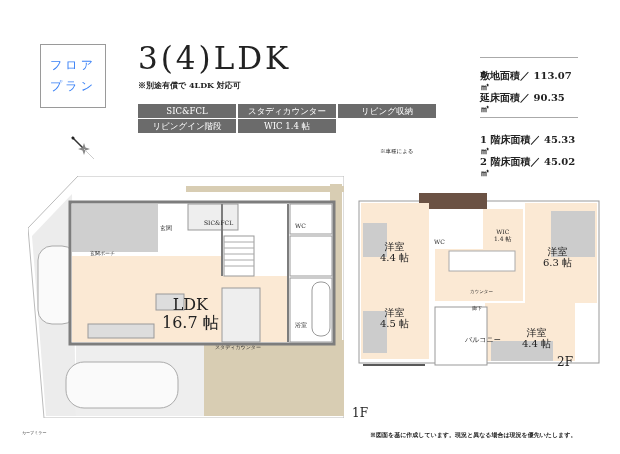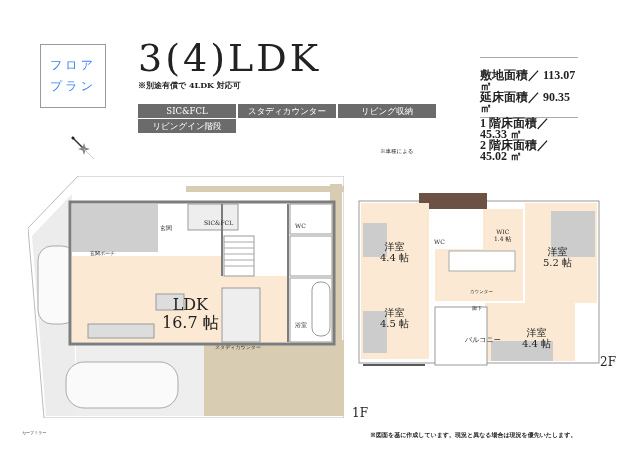--- a/index.html
+++ b/index.html
@@ -1,27 +1,27 @@
 <!DOCTYPE html>
 <html><head>
 <meta charset="utf-8">
 <style>
   html,body{margin:0;padding:0;background:#fff;}
   body{width:620px;height:454px;position:relative;overflow:hidden;font-family:"DejaVu Serif","Liberation Serif",serif;color:#222;}
   .abs{position:absolute;}
   .floor-box{left:40px;top:44px;width:66px;height:64px;border:1px solid #9a9a9a;box-sizing:border-box;display:flex;flex-direction:column;align-items:center;justify-content:center;}
   .floor-box span{font-size:12px;color:#3b82f6;letter-spacing:3px;line-height:21px;}
-  .title{left:138px;top:40px;font-size:38px;letter-spacing:3px;font-weight:normal;line-height:36px;}
+  .title{left:138px;top:40px;font-size:31px;letter-spacing:3px;font-weight:normal;line-height:36px;}
   .subtitle{left:138px;top:80px;font-size:8px;font-weight:bold;}
   .features{left:138px;top:104px;width:298px;display:grid;grid-template-columns:repeat(3,1fr);gap:1px 2px;}
   .features div{background:#6b6b6b;color:#fff;font-size:8.5px;text-align:center;height:14px;line-height:14px;}
   .feat-note{left:380px;top:148px;font-size:5.5px;}
   .area-box{left:480px;top:57px;width:98px;height:47px;border-top:1.5px solid #aaa;border-bottom:1.5px solid #aaa;padding-top:12px;box-sizing:content-box;}
-  .area-box div{font-size:12px;font-weight:bold;line-height:11px;font-family:Liberation Serif, serif;}
-  .area-box .gap{margin-top:4px;}
+  .area-box div{font-size:10px;font-weight:bold;line-height:11px;}
+  .area-box .gap{margin-top:20px;}
   .compass{left:70px;top:135px;}
   .site{left:28px;top:176px;width:316px;height:242px;}
   .plan2{left:355px;top:193px;width:248px;height:177px;}
   .floor-label{font-size:12px;}
   .footnote{left:370px;top:431px;font-size:6px;font-weight:bold;}
   .room-label{position:absolute;text-align:center;line-height:1.1;margin-top:9px;}
 </style>
 </head>
 <body>
 
@@ -31,20 +31,21 @@
 </div>
 
 <div class="abs title">3(4)LDK</div>
 <div class="abs subtitle">※別途有償で 4LDK 対応可</div>
 
 <div class="abs features">
   <div>SIC&amp;FCL</div>
   <div>スタディカウンター</div>
   <div>リビング収納</div>
   <div>リビングイン階段</div>
+  <div>WIC  1.4 帖</div>
 </div>
 <div class="abs feat-note">※車種による</div>
 
 <div class="abs area-box">
   <div>敷地面積／ 113.07 ㎡</div>
   <div>延床面積／ 90.35 ㎡</div>
   <div class="gap">1 階床面積／ 45.33 ㎡</div>
   <div>2 階床面積／ 45.02 ㎡</div>
 </div>
 
@@ -140,29 +141,29 @@
 <div class="room-label" style="left:380px;top:232px;font-size:10px;">
   <div>洋室</div>
   <div>4.4 帖</div>
 </div>
 <div class="room-label" style="left:380px;top:298px;font-size:10px;">
   <div>洋室</div>
   <div>4.5 帖</div>
 </div>
 <div class="room-label" style="left:543px;top:237px;font-size:10px;">
   <div>洋室</div>
-  <div>5.2 帖</div>
+  <div>6.3 帖</div>
 </div>
 <div class="room-label" style="left:522px;top:318px;font-size:10px;">
   <div>洋室</div>
   <div>4.4 帖</div>
 </div>
 <div class="room-label" style="left:494px;top:220px;font-size:6px;">
   <div>WIC</div>
   <div>1.4 帖</div>
 </div>
 <div class="room-label" style="left:434px;top:230px;font-size:6px;">WC</div>
 <div class="room-label" style="left:465px;top:328px;font-size:7px;">バルコニー</div>
 <div class="room-label" style="left:472px;top:297px;font-size:5px;">廊下</div>
 <div class="room-label" style="left:470px;top:281px;font-size:4.5px;">カウンター</div>
-<div class="abs floor-label" style="left:600px;top:355px;">2F</div>
+<div class="abs floor-label" style="left:557px;top:355px;">2F</div>
 
 <div class="abs footnote">※図面を基に作成しています。現況と異なる場合は現況を優先いたします。</div>
 
 </body></html>

